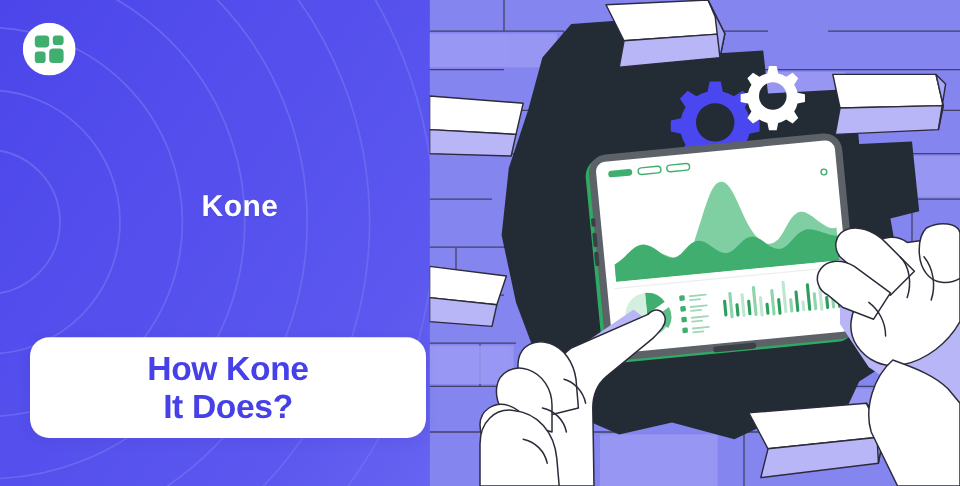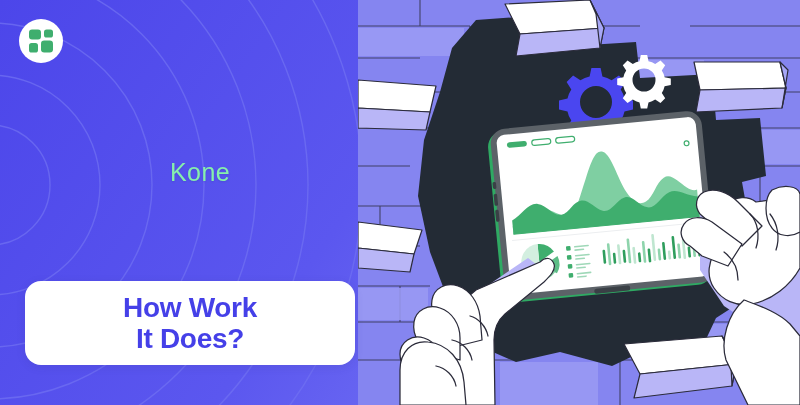--- a/index.html
+++ b/index.html
@@ -17,23 +17,23 @@
   }
   .layer { position:absolute; top:0; left:0; width:800px; height:405px; }
   svg.layer { display:block; }
 
   
   #brand-name {
     position:absolute;
     left:0; top:158px;
     width:400px;
     text-align:center;
-    color:#86efac;
+    color:#ffffff;
     font-size:25px;
-    font-weight:normal;
+    font-weight:bold;
     letter-spacing:0.4px;
     z-index:40;
     text-shadow:0 1px 2px rgba(40,40,130,0.18);
   }
   #headline-card {
     position:absolute;
     left:25px; top:281px;
     width:330px; height:84px;
     background:#ffffff;
     border-radius:16px;
@@ -350,18 +350,18 @@
       <rect x="25" y="10.5" width="9" height="8" rx="2.6"></rect>
       <rect x="10" y="24" width="9" height="9.5" rx="2.6"></rect>
       <rect x="22" y="21.5" width="12" height="12" rx="3.2"></rect>
     </g>
   </svg>
 
   <div id="brand-name">Kone</div>
 
   <div id="headline-card">
     <div id="headline-text">
-      <span>How Work</span><br>
+      <span>How Kone</span><br>
       <span>It Does?</span>
     </div>
   </div>
 
 </div>
 
 </body></html>

